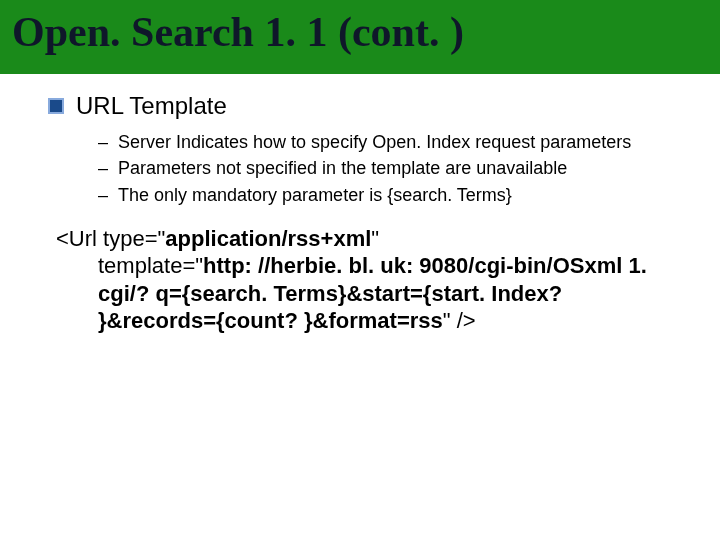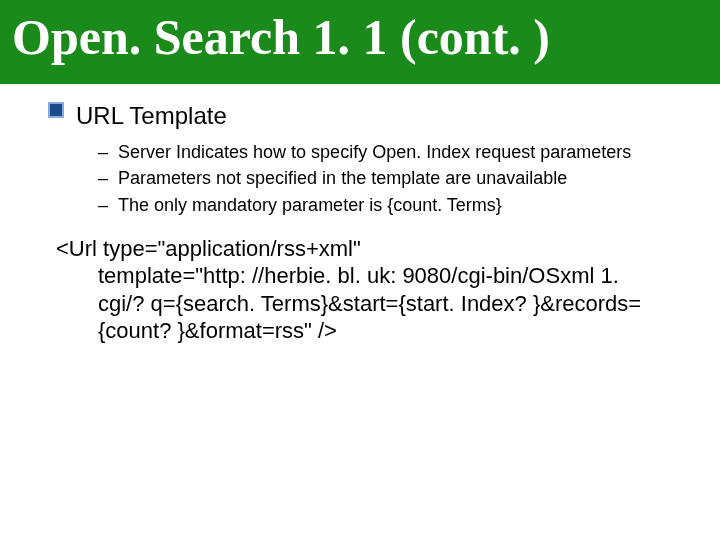--- a/index.html
+++ b/index.html
@@ -9,30 +9,30 @@
       background: #ffffff;
       font-family: Verdana, Geneva, sans-serif;
       overflow: hidden;
     }
     .header-bar {
       background: #1a8a1a;
       padding: 8px 12px 18px 12px;
     }
     .header-title {
       font-family: 'Times New Roman', Times, serif;
-      font-size: 50px;
+      font-size: 42px;
       font-weight: bold;
-      color: #ffffff;
+      color: #0f172a;
     }
     .content {
       padding: 18px 20px 10px 48px;
     }
     .section-row {
       display: flex;
-      align-items: flex-start;
+      align-items: center;
       margin-bottom: 10px;
     }
     .bullet-box {
       width: 16px;
       height: 16px;
       background: #1a4a8a;
       border: 2px solid #88aadd;
       margin-right: 12px;
       flex-shrink: 0;
     }
@@ -63,21 +63,21 @@
       margin-left: 8px;
       margin-right: 30px;
       font-size: 22px;
       line-height: 1.25;
       color: #000000;
     }
     .code-block .indent {
       margin-left: 42px;
     }
     .bold {
-      font-weight: normal;
+      font-weight: bold;
     }
   </style>
 </head>
 <body>
 
 <div class="header-bar">
   <div class="header-title">Open. Search 1. 1 (cont. )</div>
 </div>
 
 <div class="content">
@@ -91,21 +91,21 @@
     <div class="sub-item">
       <span class="sub-dash">–</span>
       <span class="sub-text">Server Indicates how to specify Open. Index request parameters</span>
     </div>
     <div class="sub-item">
       <span class="sub-dash">–</span>
       <span class="sub-text">Parameters not specified in the template are unavailable</span>
     </div>
     <div class="sub-item">
       <span class="sub-dash">–</span>
-      <span class="sub-text">The only mandatory parameter is {count. Terms}</span>
+      <span class="sub-text">The only mandatory parameter is {search. Terms}</span>
     </div>
   </div>
 
   <div class="code-block">
     <div>
       <span>&lt;Url type="</span><span class="bold">application/rss+xml</span><span>"</span>
     </div>
     <div class="indent">
       <span>template="</span><span class="bold">http: //herbie. bl. uk: 9080/cgi-bin/OSxml 1. cgi/? q={search. Terms}&amp;start={start. Index? }&amp;records={count? }&amp;format=rss</span><span>" /&gt;</span>
     </div>

